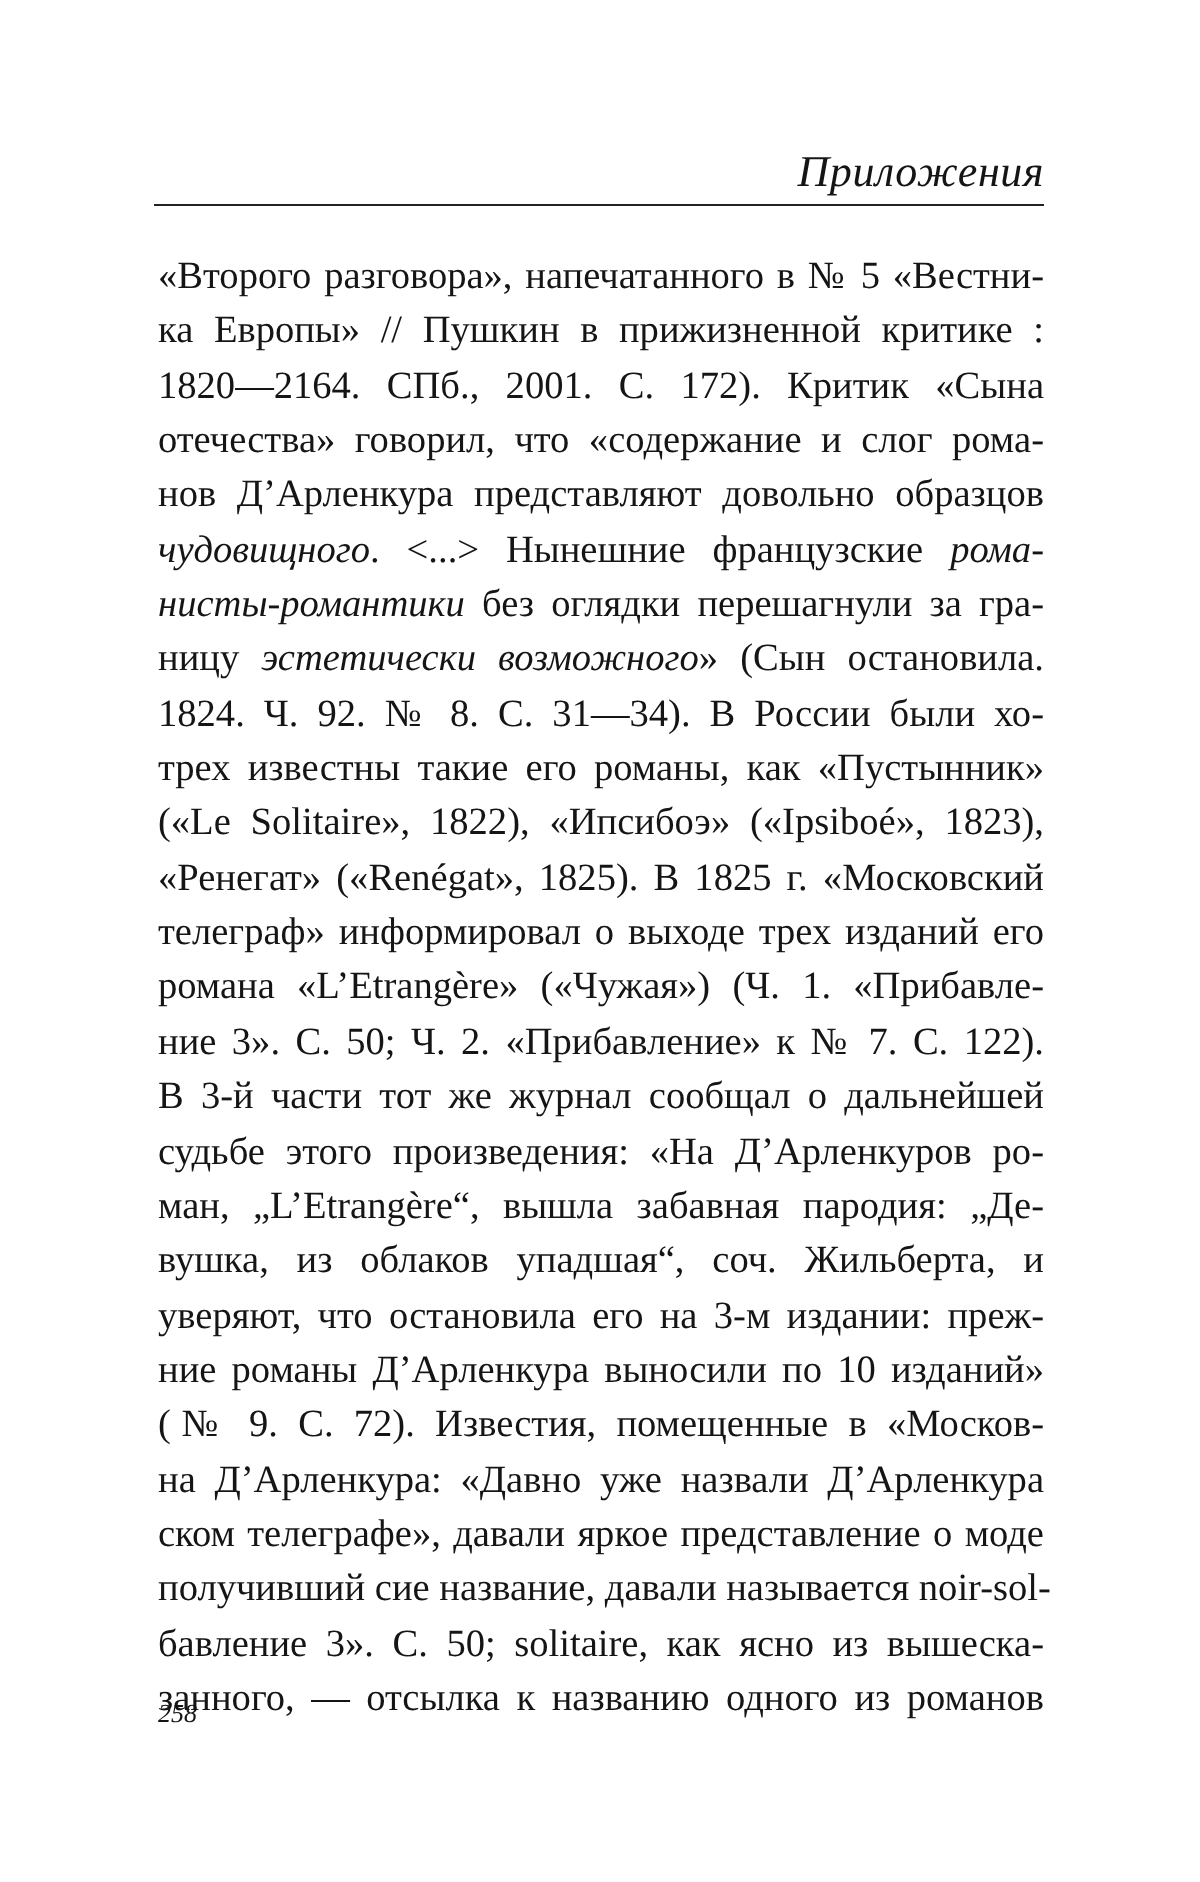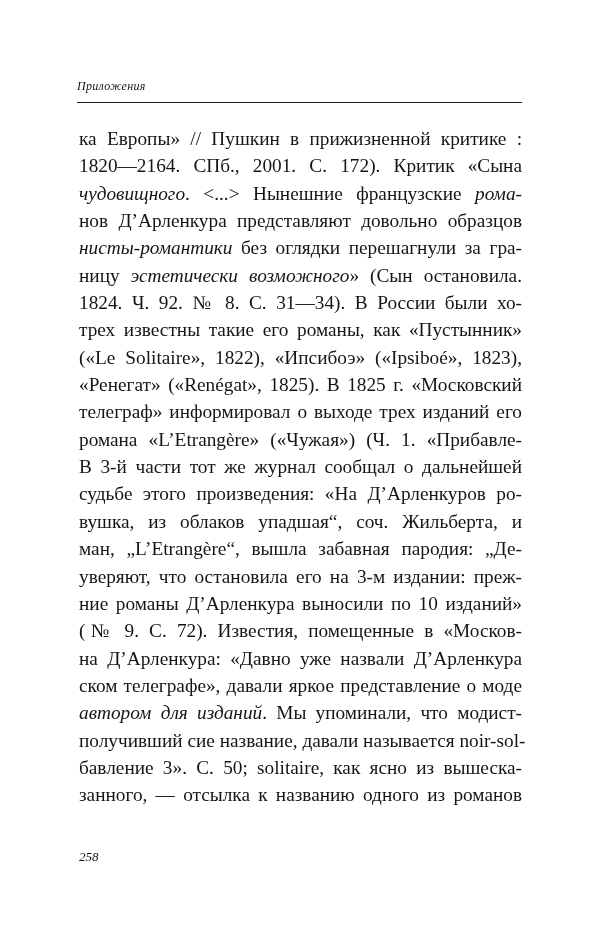--- a/index.html
+++ b/index.html
@@ -18,23 +18,23 @@
     .page {
       position: absolute;
       left: 0; top: 0;
       width: 600px; height: 941px;
     }
     .running-head {
       position: absolute;
       left: 77px;
       width: 445px;
       top: 75px;
-      text-align: left;
+      text-align: right;
       font-style: italic;
-      font-size: 12px;
+      font-size: 22px;
       line-height: 22px;
       letter-spacing: 0.3px;
     }
     .head-rule {
       position: absolute;
       left: 77px;
       top: 102px;
       width: 445px;
       height: 0;
       border-top: 1.6px solid #222;
@@ -68,41 +68,43 @@
     }
   </style>
 </head>
 <body>
 
 <div class="page">
   <div class="running-head">Приложения</div>
   <div class="head-rule"></div>
 
   <div class="body-text" id="body-text">
+      <span class="line"><span>«Второго разговора», напечатанного в № 5 «Вестни-</span></span>
       <span class="line"><span>ка Европы» // Пушкин в прижизненной критике :</span></span>
       <span class="line"><span>1820—2164. СПб., 2001. С. 172). Критик «Сына</span></span>
+      <span class="line"><span>отечества» говорил, что «содержание и слог рома-</span></span>
+      <span class="line"><span>нов Д’Арленкура представляют довольно образцов</span></span>
       <span class="line"><span class="it">чудовищного</span><span>. &lt;...&gt; Нынешние французские </span><span class="it">рома-</span></span>
-      <span class="line"><span>нов Д’Арленкура представляют довольно образцов</span></span>
       <span class="line"><span class="it">нисты-романтики</span><span> без оглядки перешагнули за гра-</span></span>
       <span class="line"><span>ницу </span><span class="it">эстетически возможного</span><span>» (Сын остановила.</span></span>
       <span class="line"><span>1824. Ч. 92. № 8. С. 31—34). В России были хо-</span></span>
       <span class="line"><span>трех известны такие его романы, как «Пустынник»</span></span>
       <span class="line"><span>(«Le Solitaire», 1822), «Ипсибоэ» («Ipsiboé», 1823),</span></span>
       <span class="line"><span>«Ренегат» («Renégat», 1825). В 1825 г. «Московский</span></span>
       <span class="line"><span>телеграф» информировал о выходе трех изданий его</span></span>
       <span class="line"><span>романа «L’Etrangère» («Чужая») (Ч. 1. «Прибавле-</span></span>
+      <span class="line"><span>ние 3». С. 50; Ч. 2. «Прибавление» к № 7. С. 122).</span></span>
       <span class="line"><span>В 3-й части тот же журнал сообщал о дальнейшей</span></span>
       <span class="line"><span>судьбе этого произведения: «На Д’Арленкуров ро-</span></span>
+      <span class="line"><span>ман, „L’Etrangère“, вышла забавная пародия: „Де-</span></span>
       <span class="line"><span>вушка, из облаков упадшая“, соч. Жильберта, и</span></span>
-      <span class="line"><span>ман, „L’Etrangère“, вышла забавная пародия: „Де-</span></span>
       <span class="line"><span>уверяют, что остановила его на 3-м издании: преж-</span></span>
       <span class="line"><span>ние романы Д’Арленкура выносили по 10 изданий»</span></span>
       <span class="line"><span>(№ 9. С. 72). Известия, помещенные в «Москов-</span></span>
       <span class="line"><span>на Д’Арленкура: «Давно уже назвали Д’Арленкура</span></span>
       <span class="line"><span>ском телеграфе», давали яркое представление о моде</span></span>
-      <span class="line"><span class="it">автором для изданий</span><span>. Мы упоминали, что модист-</span></span>
       <span class="line"><span>получивший сие название, давали называется noir-sol-</span></span>
       <span class="line"><span>бавление 3». С. 50; solitaire, как ясно из вышеска-</span></span>
       <span class="line"><span>занного, — отсылка к названию одного из романов</span></span>
     </div>
 
   <div class="folio">258</div>
 </div>
 
 </body></html>

